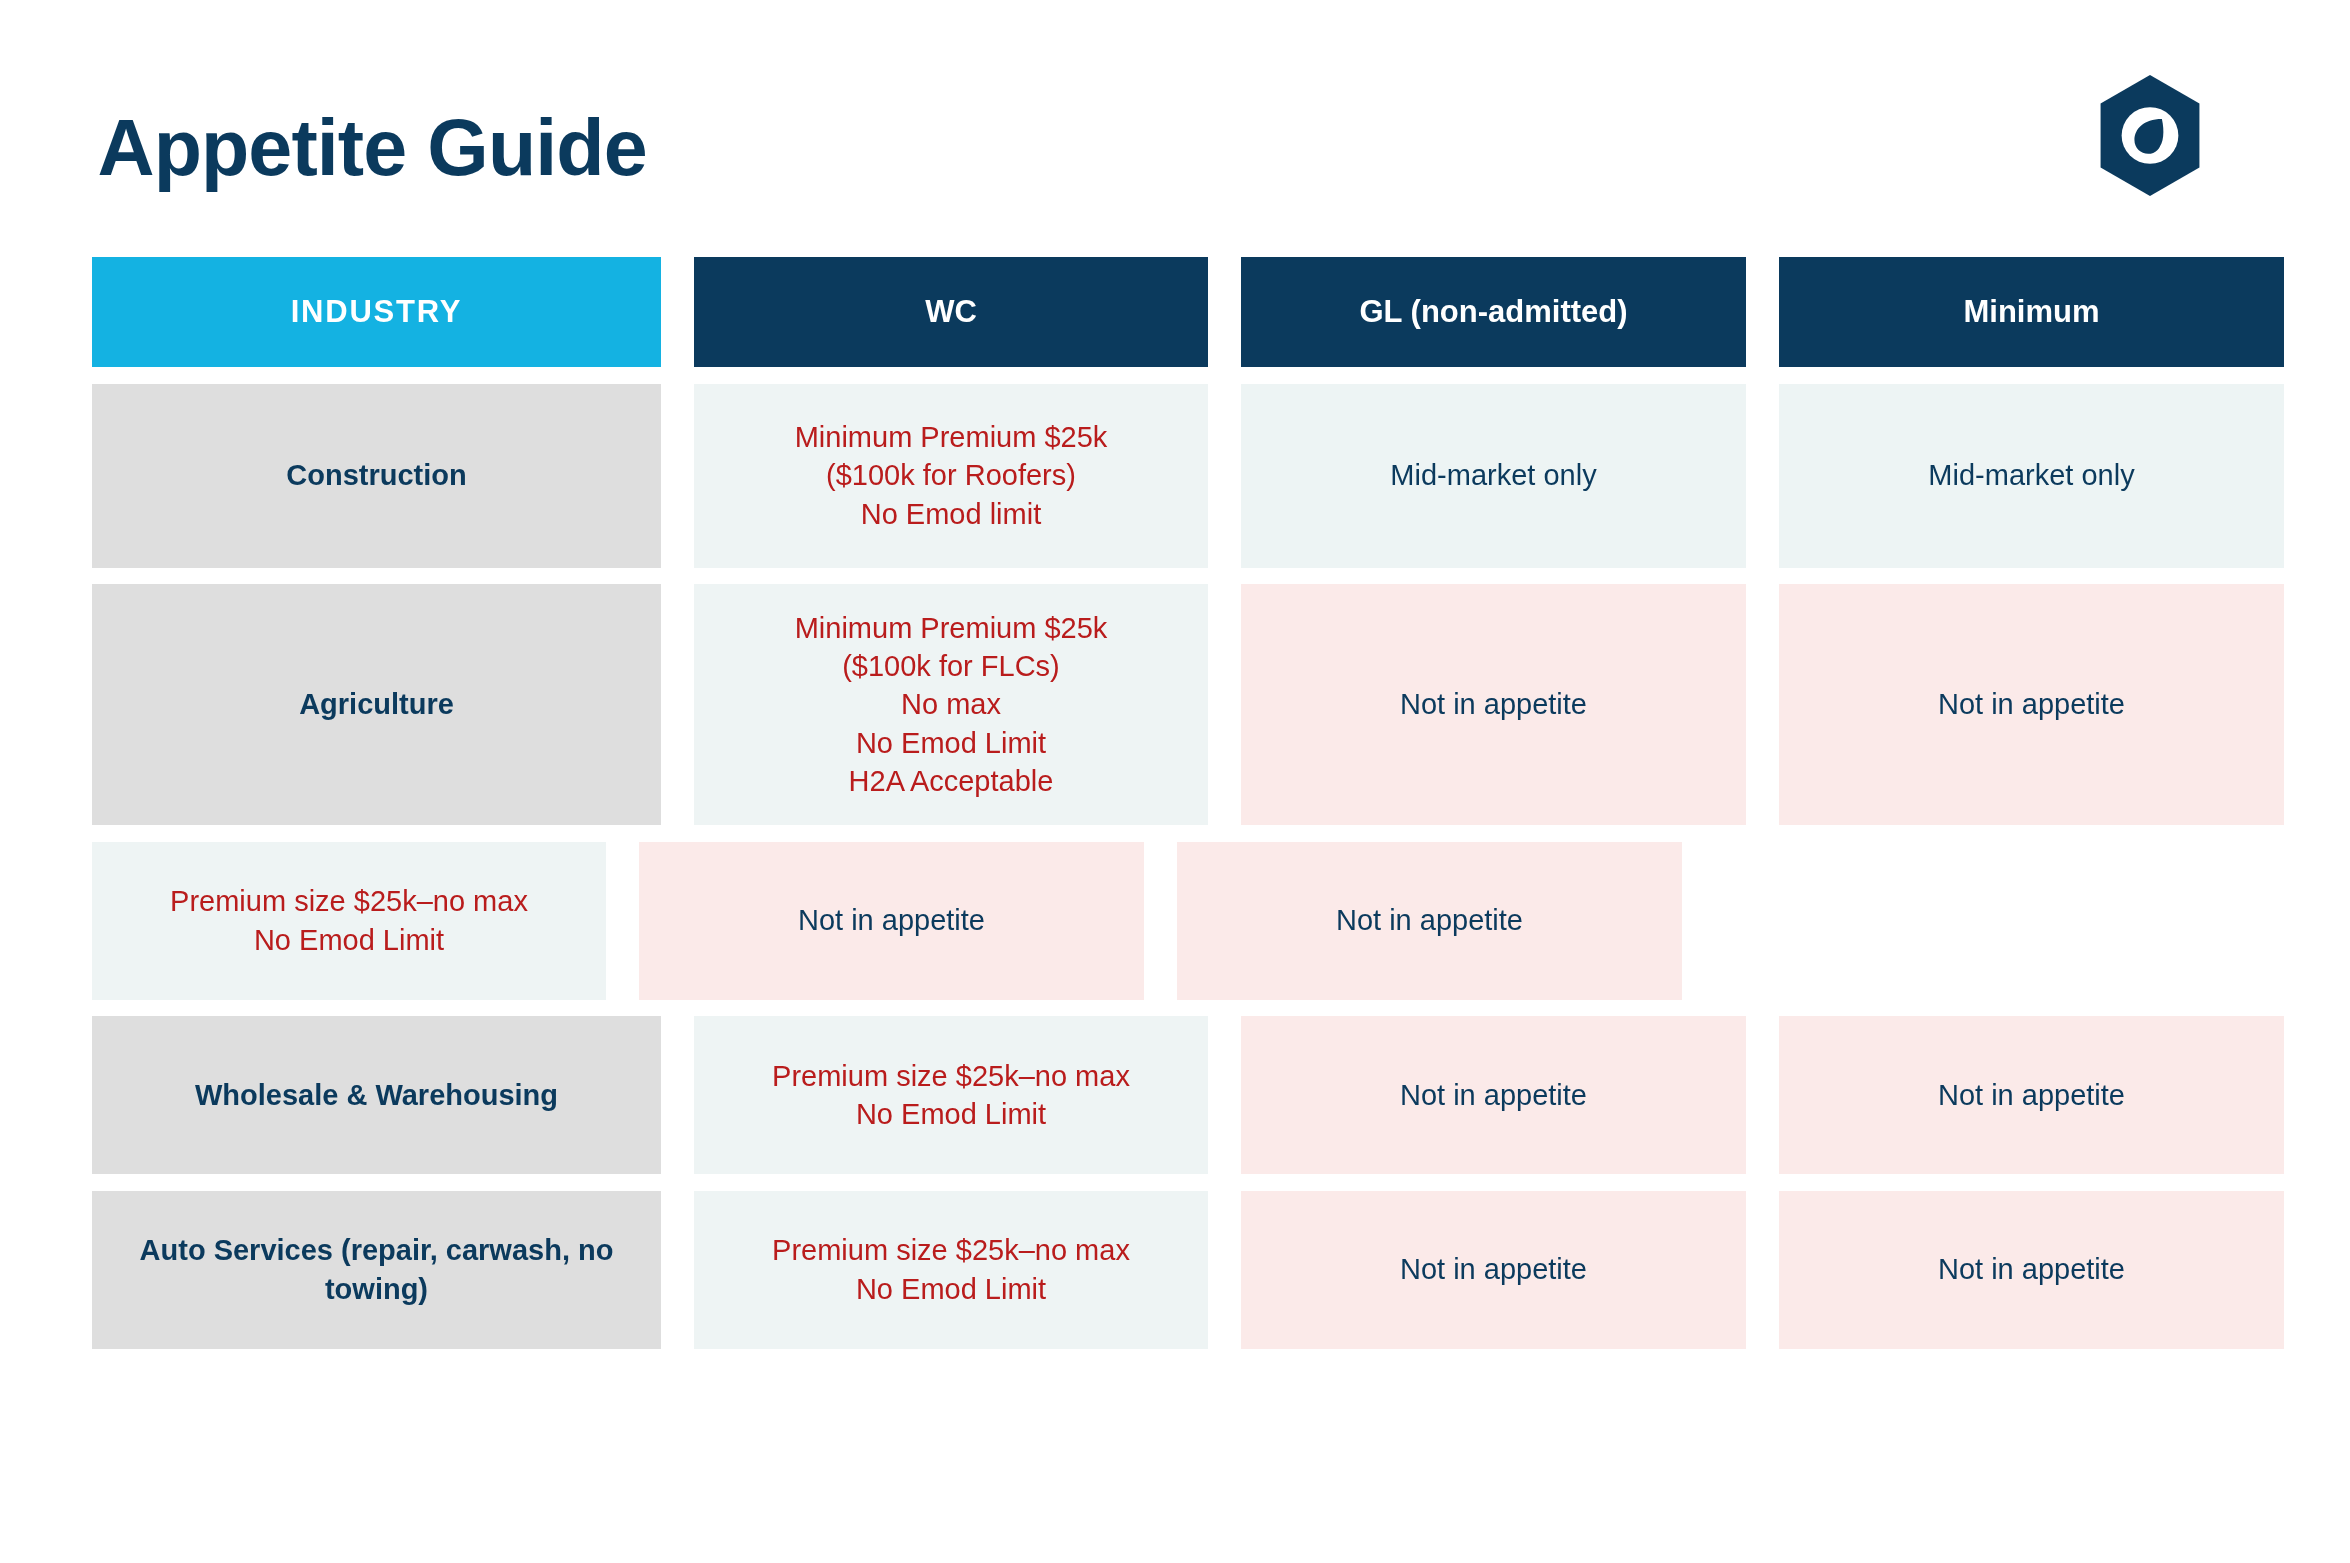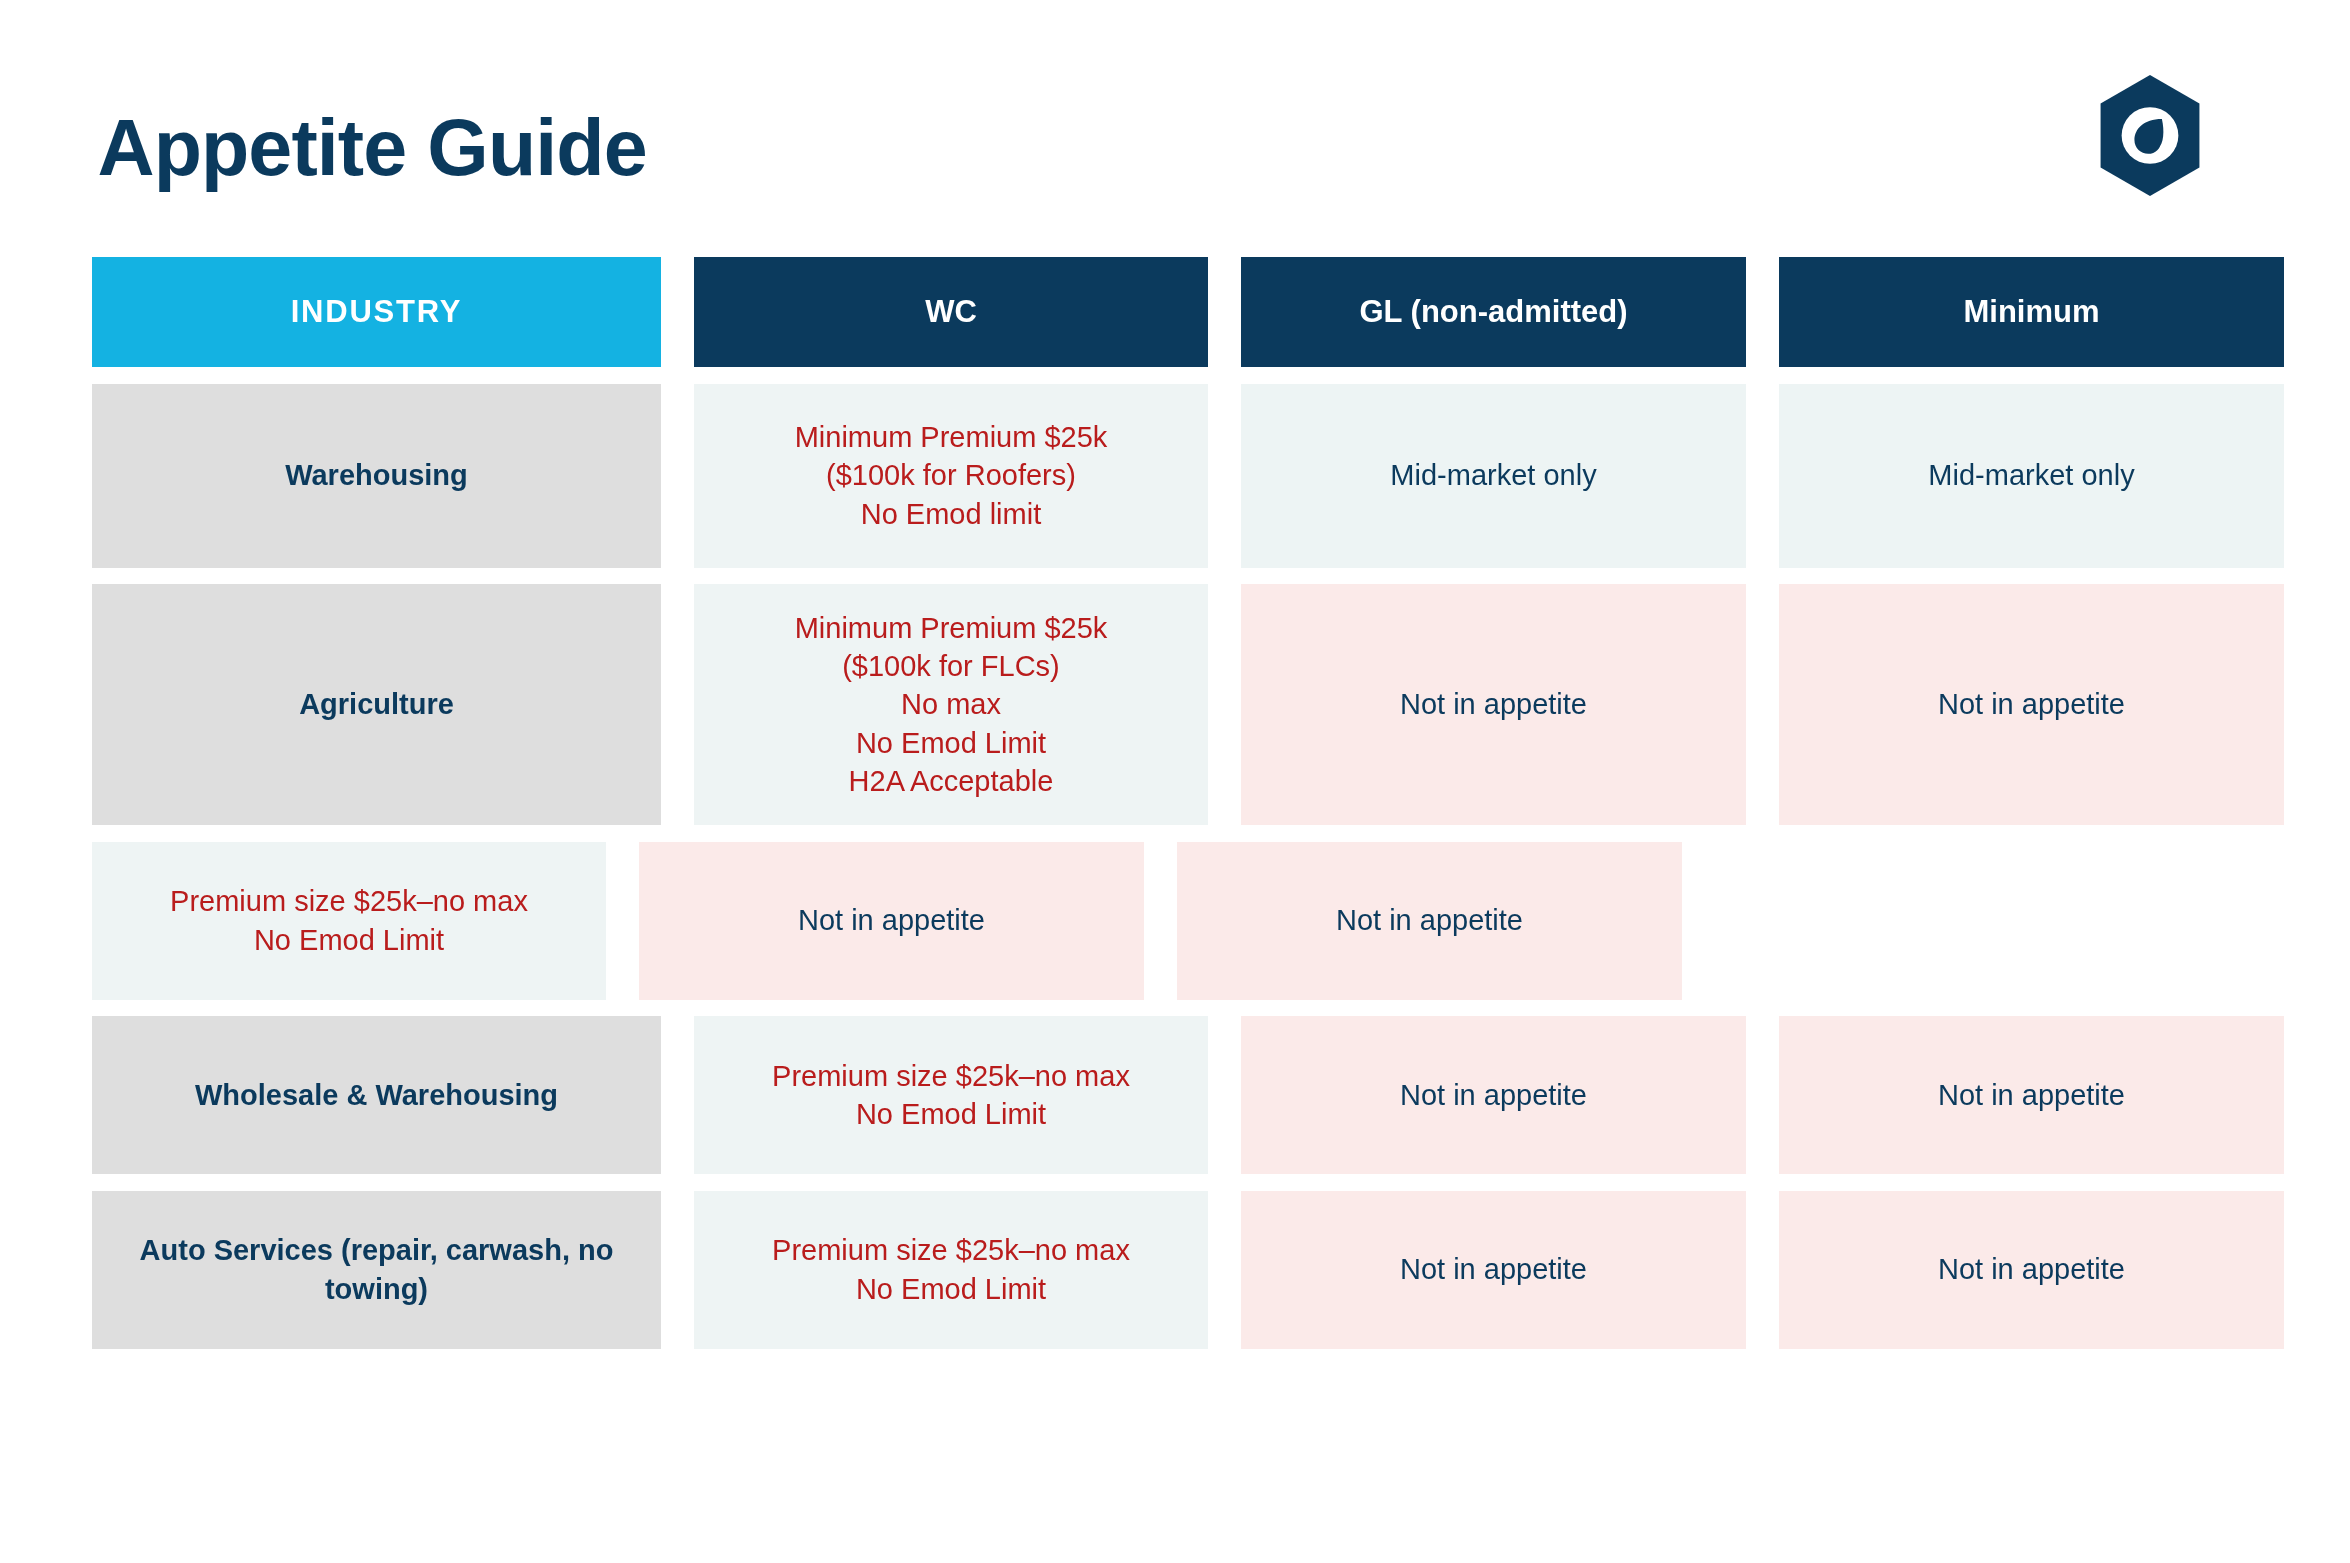--- a/index.html
+++ b/index.html
@@ -138,21 +138,21 @@
   <div class="table">
 
     <div class="row head-row">
       <div class="cell col-industry head-industry">INDUSTRY</div>
       <div class="cell col-wc head-dark">WC</div>
       <div class="cell col-gl head-dark">GL (non-admitted)</div>
       <div class="cell col-umb head-dark">Minimum</div>
     </div>
 
     <div class="row row-body h-construction">
-      <div class="cell col-industry cell-industry">Warehousing</div>
+      <div class="cell col-industry cell-industry">Construction</div>
       <div class="cell col-wc cell-wc multiline">Minimum Premium $25k
 ($100k for Roofers)
 No Emod limit</div>
       <div class="cell col-gl cell-ok multiline">Mid-market only</div>
       <div class="cell col-umb cell-ok multiline">Mid-market only</div>
     </div>
 
     <div class="row row-body h-agriculture">
       <div class="cell col-industry cell-industry">Agriculture</div>
       <div class="cell col-wc cell-wc multiline">Minimum Premium $25k

